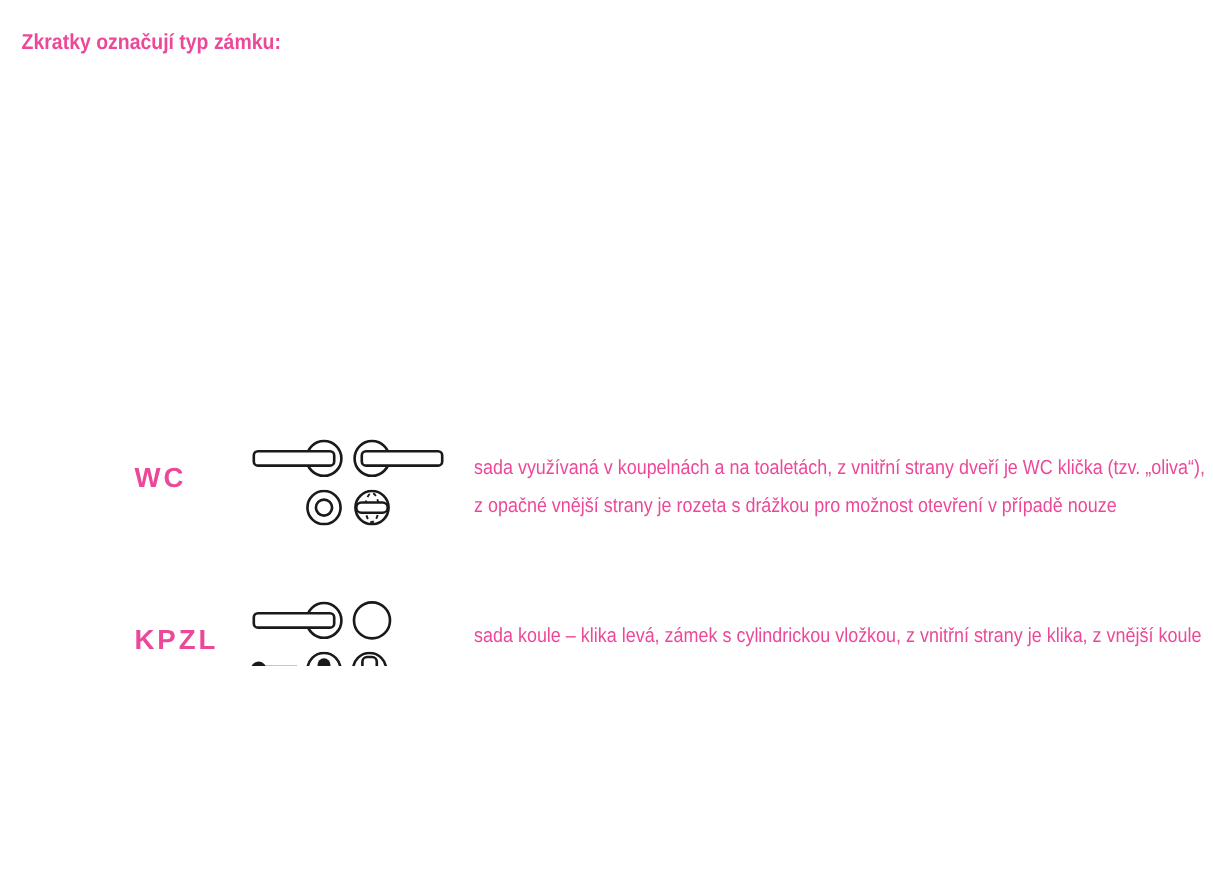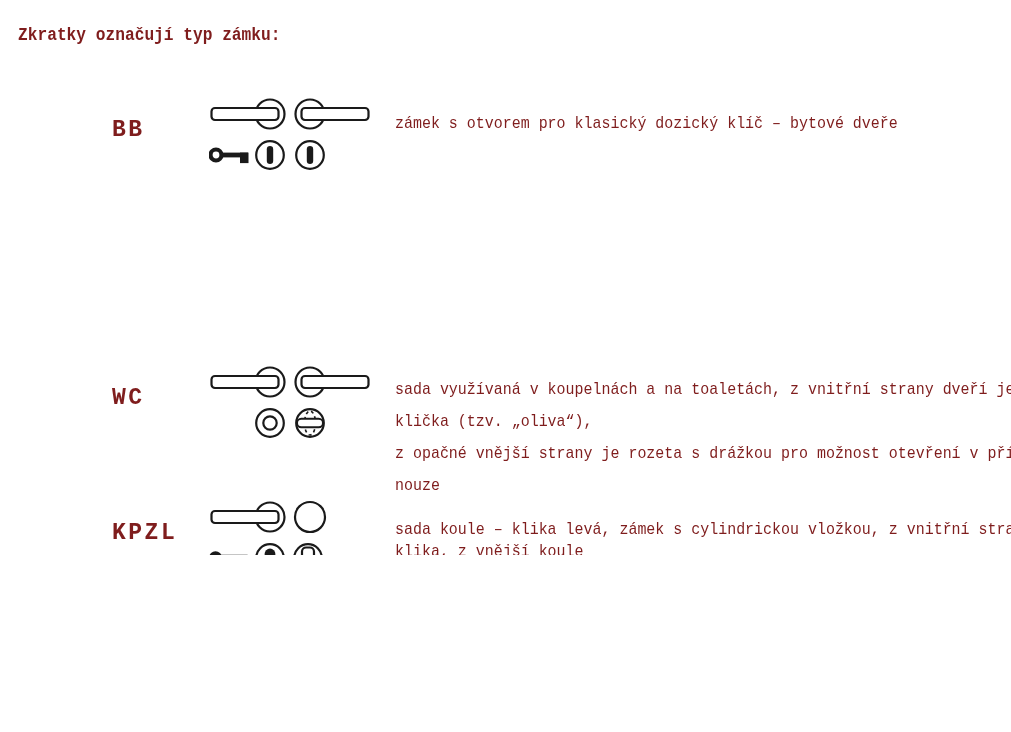--- a/index.html
+++ b/index.html
@@ -1,22 +1,22 @@
 <!DOCTYPE html>
 <html><head>
 <meta charset="utf-8">
 <style>
   html, body { margin: 0; padding: 0; background: #ffffff; }
   #page {
     position: relative;
     width: 1011px;
     height: 555px;
     background: #ffffff;
-    font-family: Liberation Mono, monospace;
-    color: #7f1d1d;
+    font-family: Liberation Sans, sans-serif;
+    color: #ec4899;
     overflow: hidden;
   }
   .title {
     position: absolute;
     left: 18px;
     top: 25px;
     font-size: 18px;
     font-weight: bold;
     white-space: nowrap;
     transform: scaleX(0.9);
@@ -96,31 +96,20 @@
       <circle class="ln" cx="15" cy="15" r="13.8"></circle>
       <rect class="thin" x="9" y="4.5" width="12" height="21" rx="4"></rect>
     </symbol>
   </defs>
 </svg>
 
 <div id="page">
 
   <div class="title">Zkratky označují typ zámku:</div>
 
-  <div class="row" style="top:96px">
-    <div class="abbr">BB</div>
-    <svg class="iconset" width="170" height="76" viewBox="0 0 170 76">
-      <use href="#sym-lever-left" x="7" y="0" width="82" height="36"></use>
-      <use href="#sym-lever-right" x="85" y="0" width="82" height="36"></use>
-      <use href="#sym-key-classic" x="6" y="46" width="44" height="26"></use>
-      <use href="#sym-rosette-bb" x="52" y="44" width="30" height="30"></use>
-      <use href="#sym-rosette-bb" x="92" y="44" width="30" height="30"></use>
-    </svg>
-    <div class="desc one" style="top:17px">zámek s otvorem pro klasický dozický klíč – bytové dveře</div>
-  </div>
 
 
   <div class="row" style="top:499px">
     <div class="abbr">KPZL</div>
     <svg class="iconset" width="170" height="76" viewBox="0 0 170 76">
       <use href="#sym-lever-left" x="7" y="0" width="82" height="36"></use>
       <use href="#sym-knob" x="89" y="0" width="36" height="36"></use>
       <use href="#sym-key-modern" x="6" y="46" width="44" height="26"></use>
       <use href="#sym-rosette-pz" x="52" y="44" width="30" height="30"></use>
       <use href="#sym-rosette-blind" x="90" y="44" width="30" height="30"></use>

